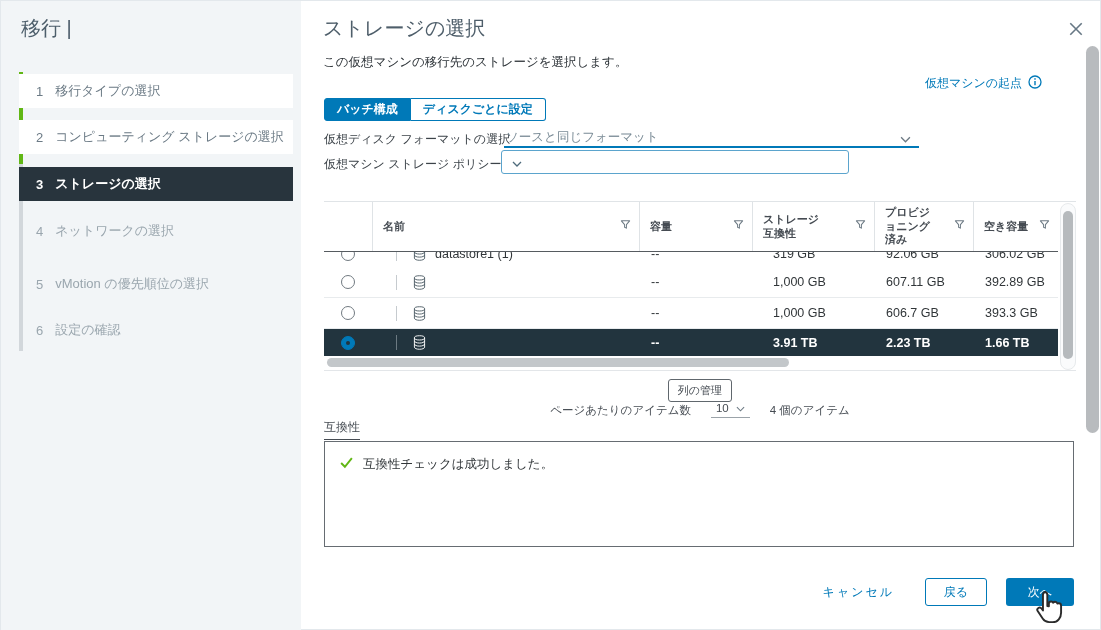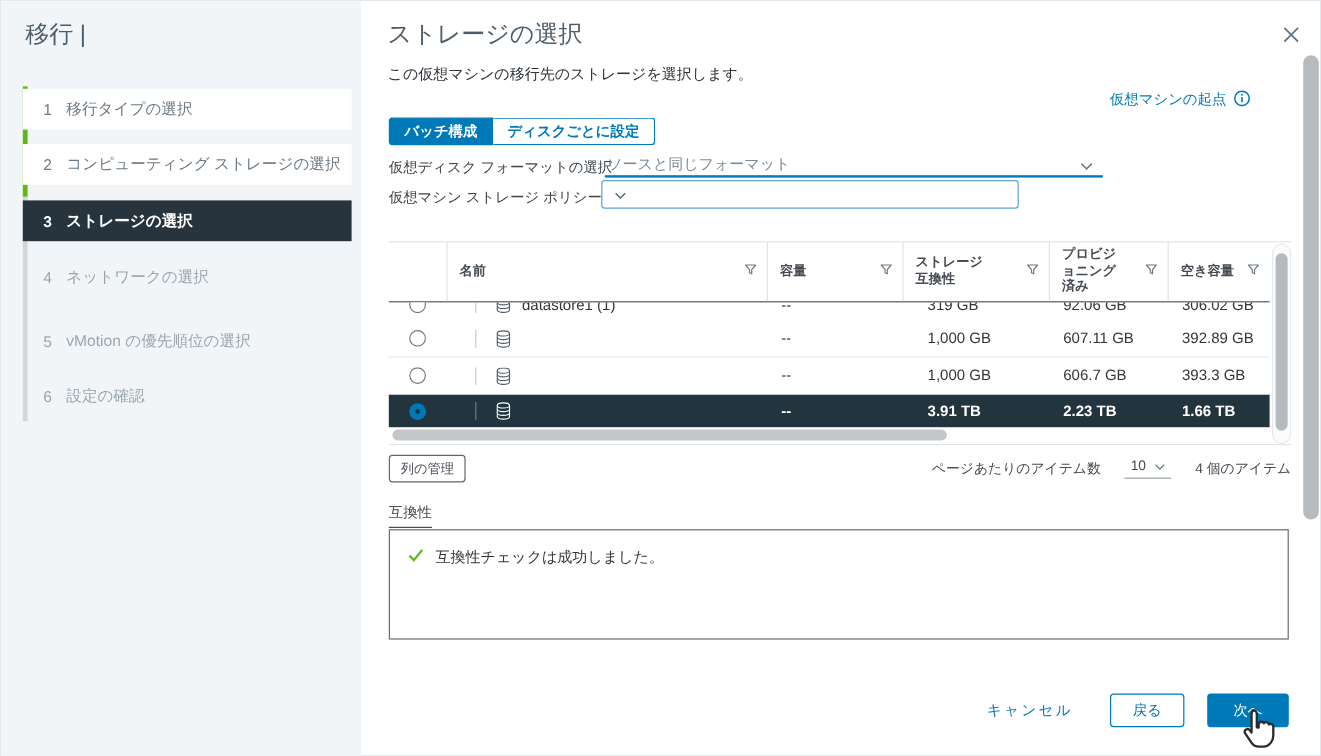--- a/index.html
+++ b/index.html
@@ -94,31 +94,31 @@
   .vscroll { position:absolute; right:0; top:1px; width:16px; height:167px;
              background:#fafbfc; border:1px solid #e7eaec; border-radius:8px; cursor:pointer; }
   .vscroll .thumb { position:absolute; left:2px; right:2px; top:7px; height:148px;
                     background:#b6babd; border-radius:6px; }
   .hscroll { position:relative; height:14px; width:734px; cursor:pointer; }
   .hscroll .thumb { position:absolute; left:3px; top:2px; width:462px; height:9px;
                     background:#c3c7ca; border-radius:5px; }
 
   
   .tfooter { position:absolute; left:23px; top:378px; width:752px; display:flex;
-             justify-content:space-between; align-items:center; font-size:11.5px; color:#454b52; }
+             justify-content:space-between; align-items:center; font-size:11.5px; color:#454b52;flex-direction:column; }
   .manage-cols { border:1px solid #60676d; border-radius:3px; padding:3px 9px; font-size:11px;
                  background:#fff; color:#454b52; cursor:pointer; }
   .pagination { display:flex; align-items:center; gap:20px; }
   .pp-select { display:flex; align-items:center; gap:7px; border-bottom:1px solid #9ba3a9;
                padding:0 5px 3px; cursor:pointer; }
 
   
   .compat-label { position:absolute; left:23px; top:418px; font-size:12px; color:#454b52;
                   border-bottom:1px solid #454b52; padding-bottom:3px; }
-  .compat-box { position:absolute; left:23px; top:440px; width:750px; height:92px;
+  .compat-box { position:absolute; left:23px; top:440px; width:750px; height:106px;
                 border:1px solid #666c72; background:#fff; }
   .compat-msg { display:flex; align-items:center; gap:9px; margin:13px 14px; font-size:12.5px; color:#313639; }
 
   
   .footer-bar { position:absolute; right:26px; top:577px; display:flex; align-items:center; gap:19px; }
   .link-btn { background:none; border:none; color:#0079b8; font-size:12px; letter-spacing:2px;
               cursor:pointer; margin-right:12px; }
   .outline-btn { min-width:62px; height:28px; border:1px solid #0079b8; color:#0079b8; background:#fff;
                  border-radius:3px; font-size:12px; cursor:pointer; }
   .solid-btn { min-width:68px; height:28px; background:#0079b8; color:#fff; border:none;

